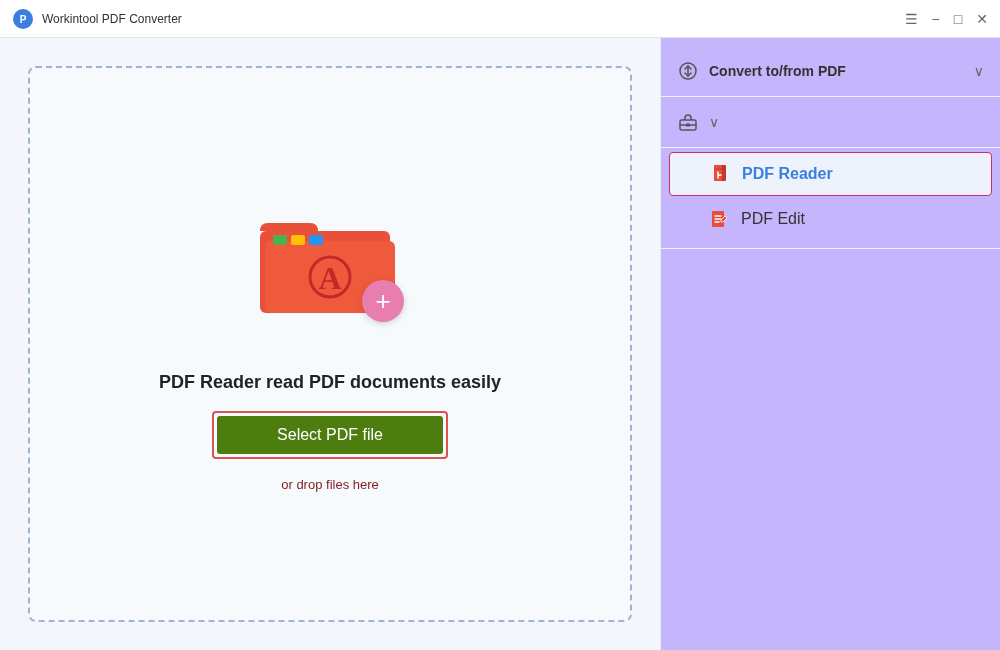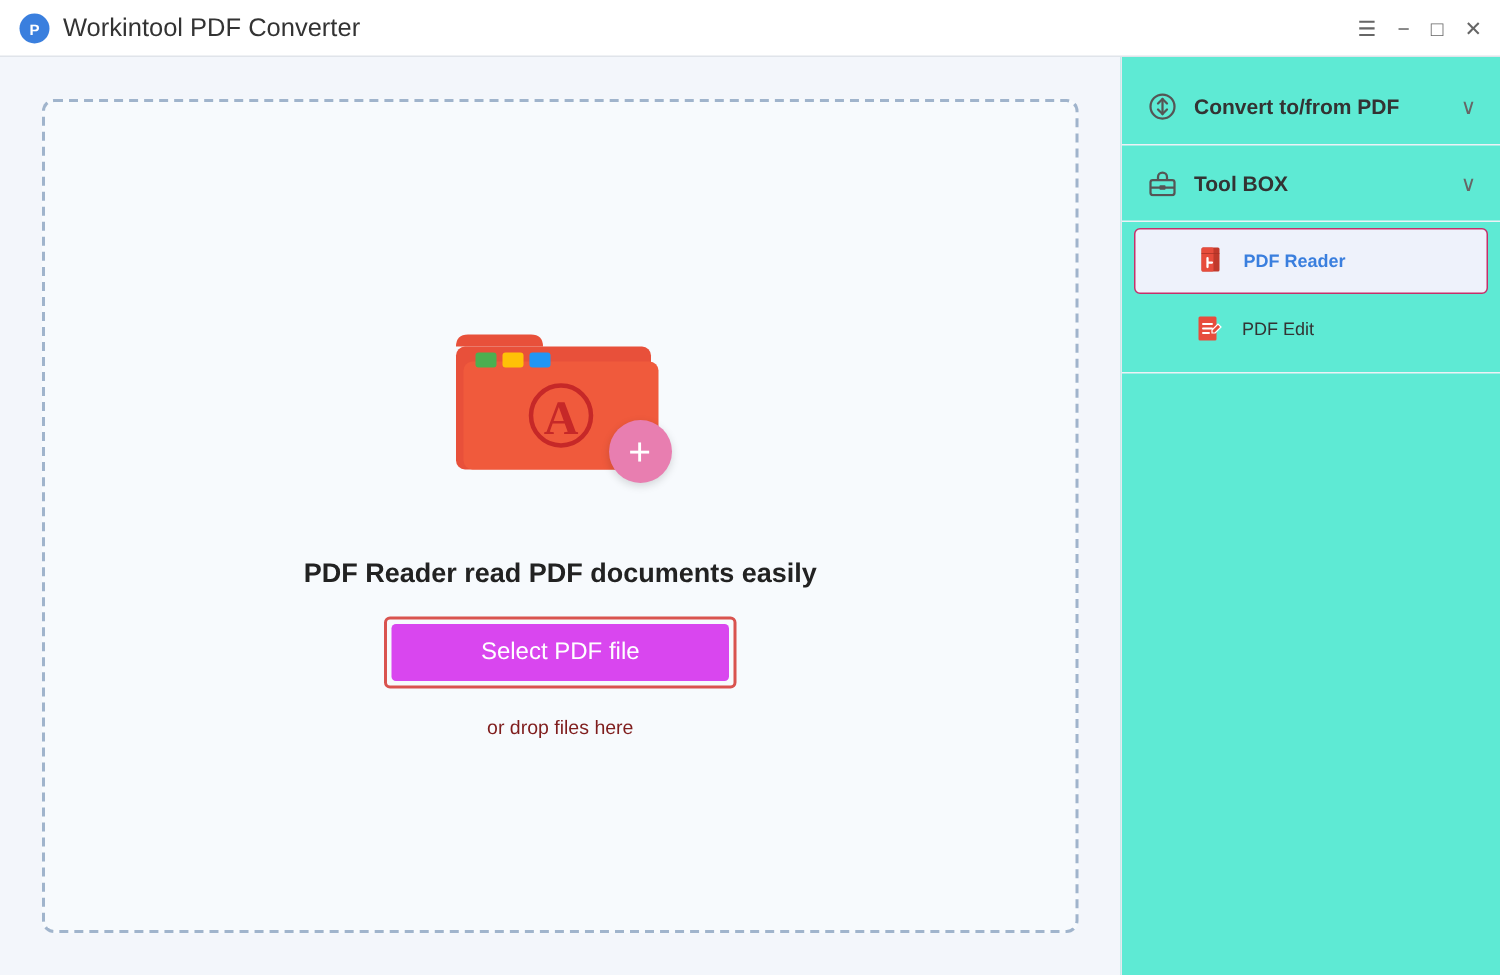--- a/index.html
+++ b/index.html
@@ -23,21 +23,21 @@
       border-bottom: 1px solid #e0e4ea;
       flex-shrink: 0;
     }
     .titlebar-logo {
       width: 22px;
       height: 22px;
       margin-right: 8px;
       flex-shrink: 0;
     }
     .titlebar-title {
-      font-size: 17px;
+      font-size: 12px;
       color: #333;
       flex: 1;
     }
     .titlebar-controls {
       display: flex;
       gap: 14px;
       align-items: center;
     }
     .titlebar-btn {
       font-size: 14px;
@@ -115,39 +115,39 @@
       margin-top: 28px;
     }
 
     .select-btn-wrap {
       border: 2px solid #d9534f;
       border-radius: 4px;
       padding: 3px;
     }
 
     .select-btn {
-      background: #d946ef;
+      background: #4d7c0f;
       color: white;
       border: none;
       border-radius: 3px;
       padding: 10px 60px;
       font-size: 16px;
       cursor: pointer;
       font-family: inherit;
     }
 
     .drop-hint {
       font-size: 13px;
       color: #7f1d1d;
     }
 
     
     .sidebar {
-      width: 253px;
-      background: #5eead4;
+      width: 340px;
+      background: #c4b5fd;
       border-left: 1px solid #e5e9f0;
       flex-shrink: 0;
       padding-top: 8px;
     }
 
     .sidebar-section {
       border-bottom: 1px solid #eef1f6;
     }
 
     .sidebar-section-header {
@@ -203,21 +203,21 @@
       width: 22px;
       height: 22px;
       margin-right: 10px;
       display: flex;
       align-items: center;
       justify-content: center;
       flex-shrink: 0;
     }
 
     .sidebar-item-label {
-      font-size: 12px;
+      font-size: 16px;
       color: #333;
     }
     .sidebar-item.active .sidebar-item-label {
       color: #3a7fde;
       font-weight: 600;
     }
   </style>
 </head>
 <body>
 
@@ -291,21 +291,20 @@
     <div class="sidebar-section">
       <div class="sidebar-section-header">
         <div class="sidebar-section-icon">
           <svg width="18" height="18" viewBox="0 0 18 18" fill="none">
             <rect x="1" y="7" width="16" height="10" rx="1.5" stroke="#555" stroke-width="1.5" fill="none"></rect>
             <path d="M6 7V5a3 3 0 016 0v2" stroke="#555" stroke-width="1.5" fill="none"></path>
             <line x1="1" y1="12" x2="17" y2="12" stroke="#555" stroke-width="1.5"></line>
             <rect x="7" y="10.5" width="4" height="3" rx="0.5" fill="#555"></rect>
           </svg>
         </div>
-        <span class="sidebar-section-label">Tool BOX</span>
         <span class="sidebar-chevron">∨</span>
       </div>
     </div>
 
     <div class="sidebar-section">
 
       <div class="sidebar-items">
 
         <div class="sidebar-item active">
           <div class="sidebar-item-icon">

